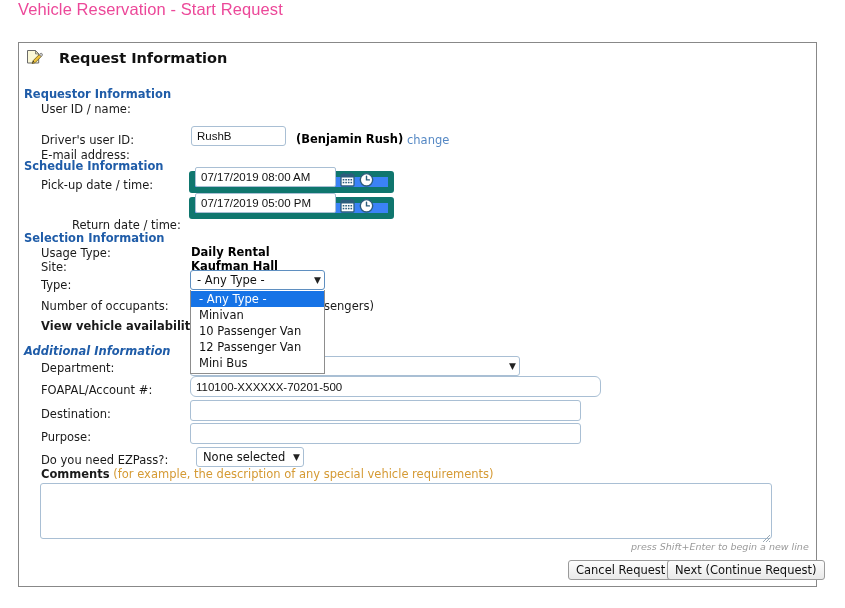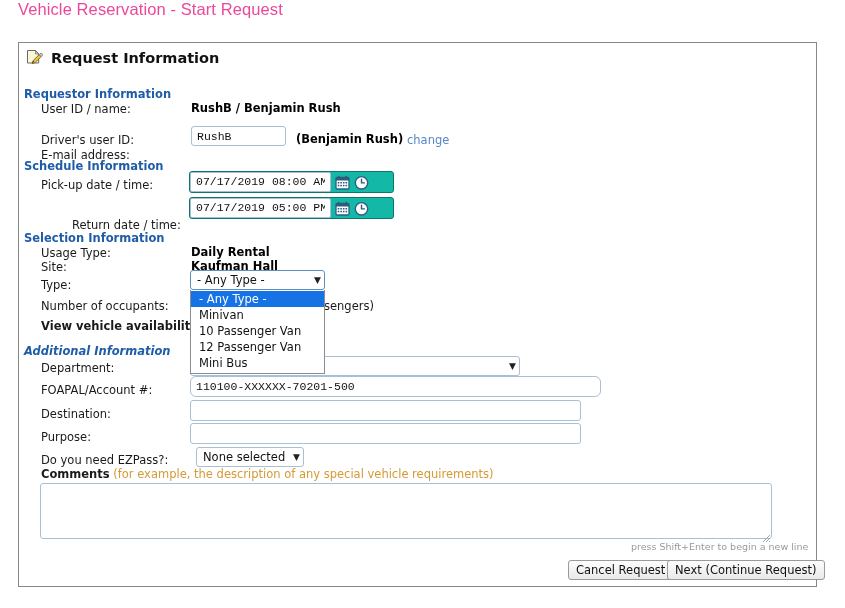--- a/index.html
+++ b/index.html
@@ -38,21 +38,21 @@
     box-sizing: border-box;
     background: #ffffff;
   }
 
   .panel-header {
     position: absolute;
     left: 6px;
     top: 6px;
     display: flex;
     align-items: center;
-    gap: 8px;
+    gap: 16px;
   }
   .panel-header-title {
     font-size: 14.5px;
     font-weight: bold;
     color: #111111;
     font-family: "DejaVu Sans", sans-serif;
     white-space: nowrap;
   }
 
   
@@ -95,35 +95,35 @@
     font-size: 11.5px;
   }
 
   
   .tinput {
     position: absolute;
     box-sizing: border-box;
     border: 1px solid #a9bfd4;
     border-radius: 3px;
     background: #ffffff;
-    font-family: Liberation Mono, monospace;
+    font-family: Liberation Sans, sans-serif;
     font-size: 11.5px;
     color: #111111;
     padding: 0 5px;
     outline: none;
   }
 
   .datewrap {
     position: absolute;
     box-sizing: border-box;
-    background: #14b8a6;
-    border: 1px solid #0f766e;
+    background: #3b82f6;
+    border: 6px solid #0f766e;
     border-radius: 3px;
     display: flex;
-    align-items: center;
+    align-items: flex-end;
     height: 22px;
     padding: 0 3px 0 0;
   }
   .datewrap .tinput {
     position: static;
     height: 20px;
     line-height: 20px;
     width: 141px;
     border: 1px solid #a9bfd4;
     border-radius: 2px;
@@ -249,21 +249,20 @@
         <path d="M14.2 5.6 l2.0 2.0 l0.9 -0.9 a1.4 1.4 0 0 0 -2.0 -2.0 z" fill="#c8c8c8" stroke="#6a6a6a" stroke-width="0.7"></path>
         <path d="M7.2 14.6 l1.0 -3.0 l1.0 1.0 z" fill="#333333"></path>
       </svg>
     </span>
     <span class="panel-header-title">Request Information</span>
   </div>
 
   <div class="section-head" style="left:5px; top:44px;">Requestor Information</div>
 
   <div class="flabel" style="left:22px; top:59px;">User ID / name:</div>
-  <div class="fvalue" style="left:172px; top:58px;">RushB / Benjamin Rush</div>
 
   <div class="flabel" style="left:22px; top:73px;margin-top:32px;">E-mail address:</div>
 
   <div class="flabel" style="left:22px; top:90px;">Driver's user ID:</div>
   <input class="tinput" style="left: 172px; top: 83px; width: 95px; height: 20px;" value="RushB">
   <div class="fvalue" style="left:277px; top:89px;">(Benjamin Rush)</div>
   <a class="linklike" style="position:absolute; left:388px; top:90px;">change</a>
 
   <div class="section-head" style="left:5px; top:116px;">Schedule Information</div>
 
@@ -370,21 +369,21 @@
   <span class="resize-grip" style="left:742px; top:485px;">
     <svg width="10" height="10" viewBox="0 0 10 10">
       <g stroke="#9aa8b3" stroke-width="1">
         <line x1="9" y1="2" x2="2" y2="9"></line>
         <line x1="9" y1="5" x2="5" y2="9"></line>
         <line x1="9" y1="8" x2="8" y2="9"></line>
       </g>
     </svg>
   </span>
 
-  <div class="hint" style="left:612px; top:498px;">press Shift+Enter to begin a new line</div>
+  <div class="hint" style="left:612px; top:498px;font-style:italic;">press Shift+Enter to begin a new line</div>
 
   <button class="btn" style="left:549px; top:517px;">Cancel Request</button>
   <button class="btn" style="left:648px; top:517px;">Next (Continue Request)</button>
 
   <div class="sel focused" style="left:171px; top:227px; width:135px; z-index:60;">
     <span>- Any Type -</span>
     <span class="arrow">▼</span>
   </div>
 
   <div class="dropdown-list" style="left:171px; top:247px; width:135px;">

